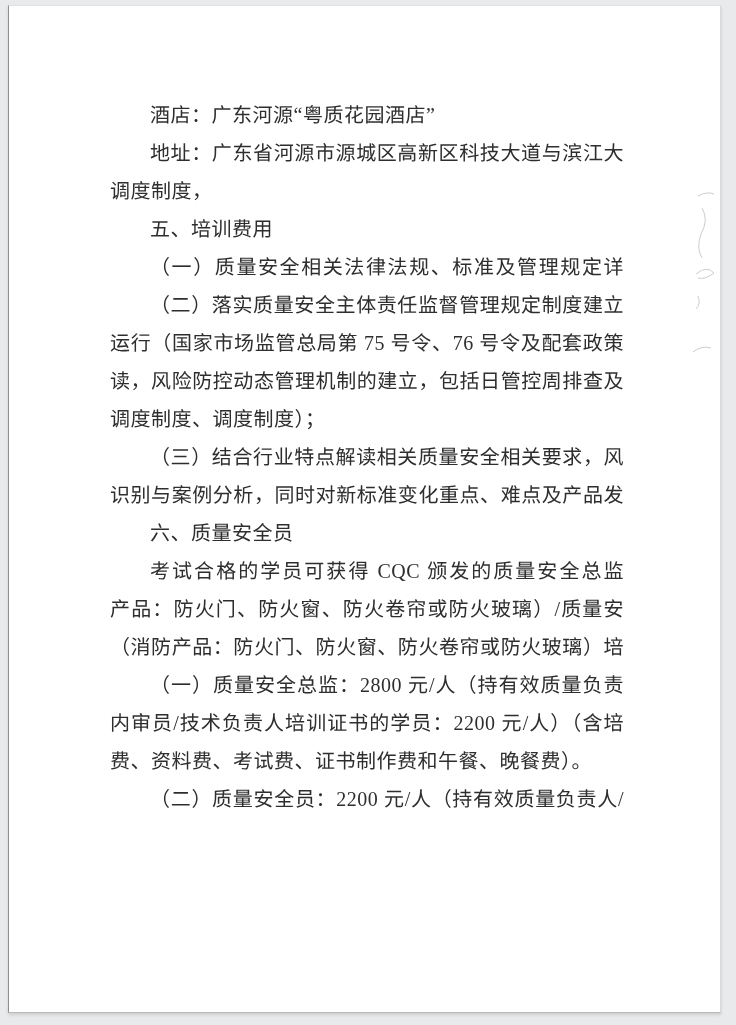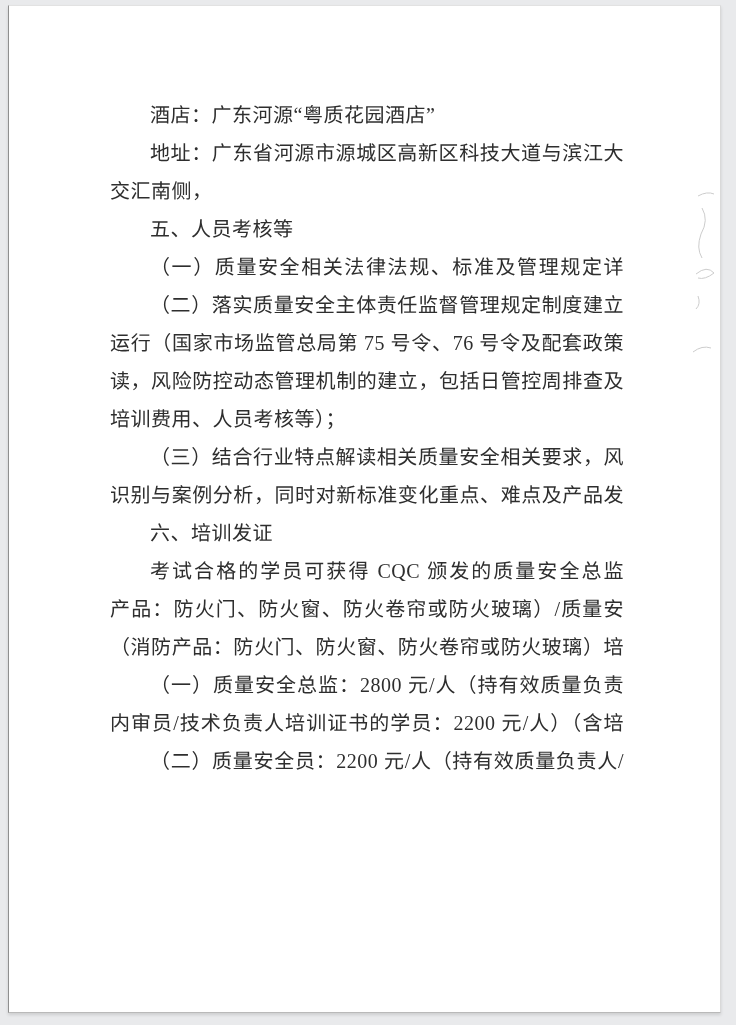--- a/index.html
+++ b/index.html
@@ -64,49 +64,50 @@
 </head>
 <body>
 
 <div class="paper">
   <div class="content">
       <div class="para">
         <div class="line first">酒店：广东河源“粤质花园酒店”</div>
       </div>
       <div class="para">
         <div class="line fill first">地址：广东省河源市源城区高新区科技大道与滨江大道</div>
-        <div class="line">交汇南侧，</div>
+        <div class="line">调度制度，</div>
       </div>
       <div class="para">
-        <div class="line first">五、人员考核等</div>
+        <div class="line first">五、培训费用</div>
       </div>
       <div class="para">
         <div class="line first">（一）质量安全相关法律法规、标准及管理规定详解；</div>
       </div>
       <div class="para">
         <div class="line fill first">（二）落实质量安全主体责任监督管理规定制度建立及</div>
         <div class="line fill">运行（国家市场监管总局第 75 号令、76 号令及配套政策解</div>
         <div class="line fill">读，风险防控动态管理机制的建立，包括日管控周排查及月</div>
-        <div class="line">培训费用、人员考核等）；</div>
+        <div class="line">调度制度、调度制度）；</div>
       </div>
       <div class="para">
         <div class="line fill first">（三）结合行业特点解读相关质量安全相关要求，风险</div>
         <div class="line fill">识别与案例分析，同时对新标准变化重点、难点及产品发展</div>
       </div>
       <div class="para">
-        <div class="line first">六、培训发证</div>
+        <div class="line first">六、质量安全员</div>
       </div>
       <div class="para">
         <div class="line fill first">考试合格的学员可获得 CQC 颁发的质量安全总监（消防</div>
         <div class="line fill">产品：防火门、防火窗、防火卷帘或防火玻璃）/质量安全员</div>
         <div class="line fill">（消防产品：防火门、防火窗、防火卷帘或防火玻璃）培训</div>
       </div>
       <div class="para">
         <div class="line fill first">（一）质量安全总监：2800 元/人（持有效质量负责人/</div>
         <div class="line fill">内审员/技术负责人培训证书的学员：2200 元/人）（含培训</div>
+        <div class="line">费、资料费、考试费、证书制作费和午餐、晚餐费）。</div>
       </div>
       <div class="para">
         <div class="line fill first">（二）质量安全员：2200 元/人（持有效质量负责人/内</div>
       </div>
     </div>
   <svg class="scribbles" viewBox="0 0 42 190" xmlns="http://www.w3.org/2000/svg">
     <g fill="none" stroke="#8e8e8e" stroke-width="1">
       <path d="M14 12 q9 -5 16 -2"></path>
       <path d="M18 24 q7 12 -1 26 q-5 14 1 24"></path>
       <path d="M12 90 q11 -9 18 -1 q-9 7 -16 5"></path>

